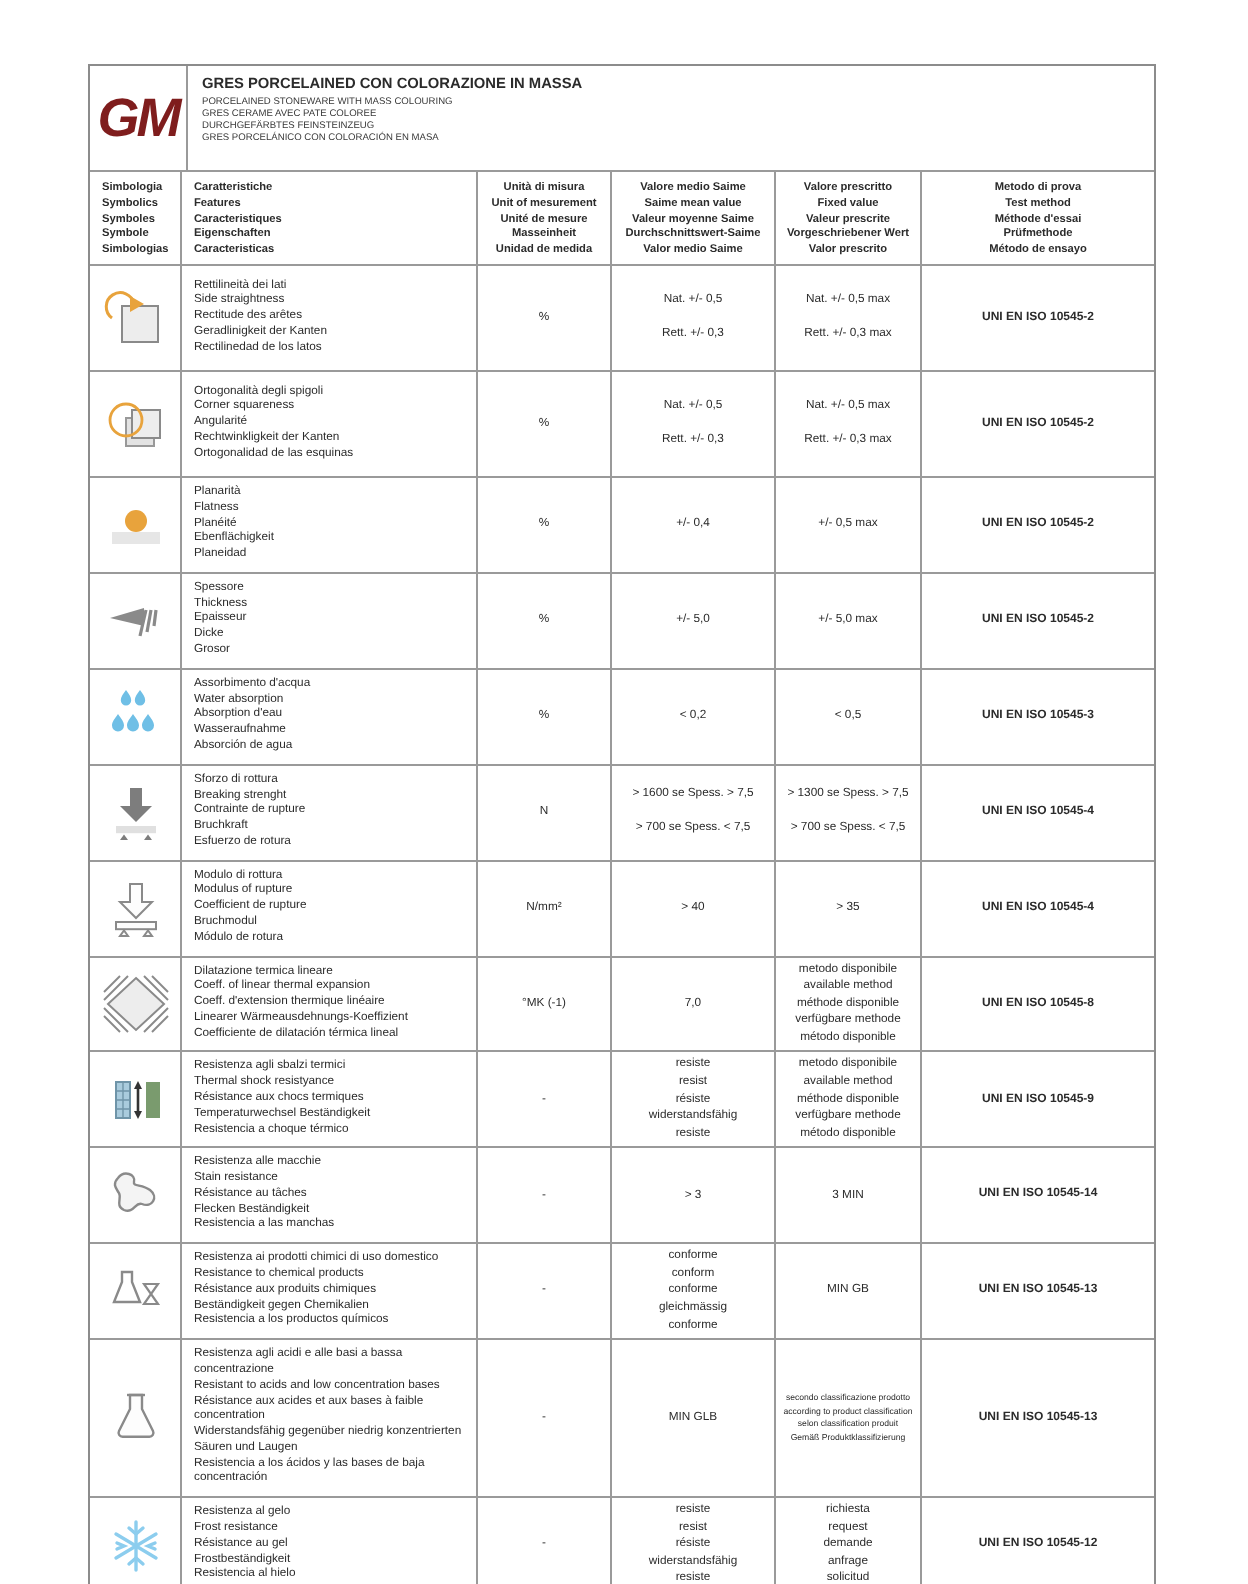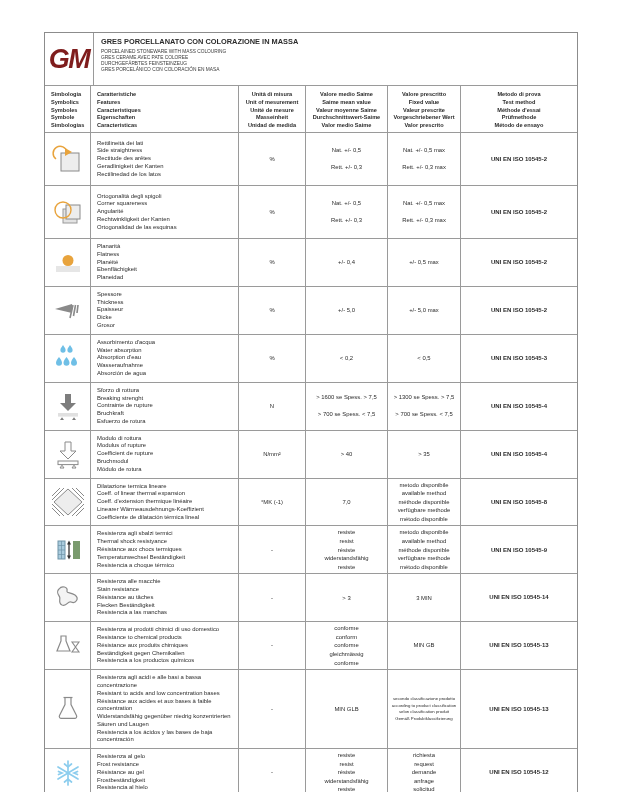--- a/index.html
+++ b/index.html
@@ -47,21 +47,21 @@
 <body>
 
 <div class="sheet">
   <div class="tbl">
 
     <div class="flexrow hdr">
       <div class="cell logo-cell">
         <span class="logo">GM</span>
       </div>
       <div class="cell title-cell">
-        <div class="doc-title">GRES PORCELLANATO CON COLORAZIONE IN MASSA</div>
+        <div class="doc-title">GRES PORCELAINED CON COLORAZIONE IN MASSA</div>
         <div class="doc-sub">PORCELAINED STONEWARE WITH MASS COLOURING
 GRES CERAME AVEC PATE COLOREE
 DURCHGEFÄRBTES FEINSTEINZEUG
 GRES PORCELÁNICO CON COLORACIÓN EN MASA</div>
       </div>
     </div>
 
     <div class="flexrow colhead">
       <div class="cell c1">Simbologia
 Symbolics

